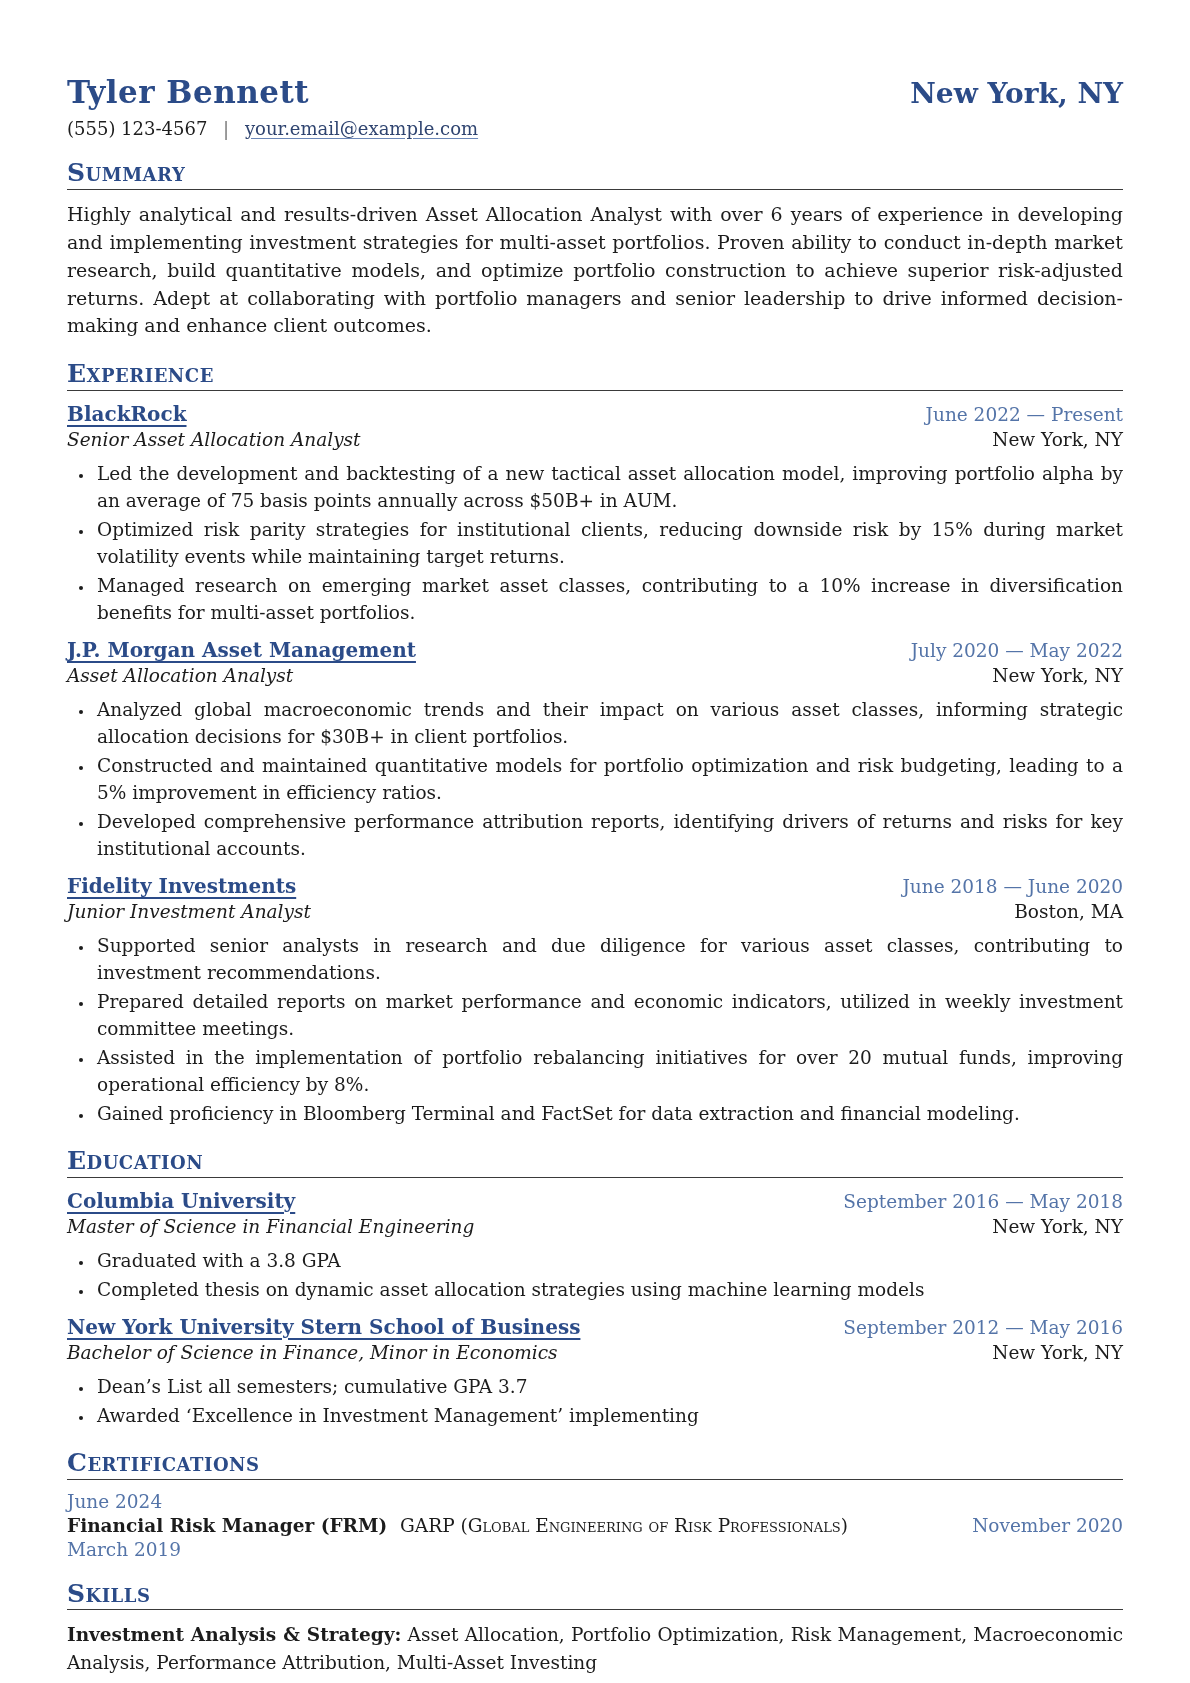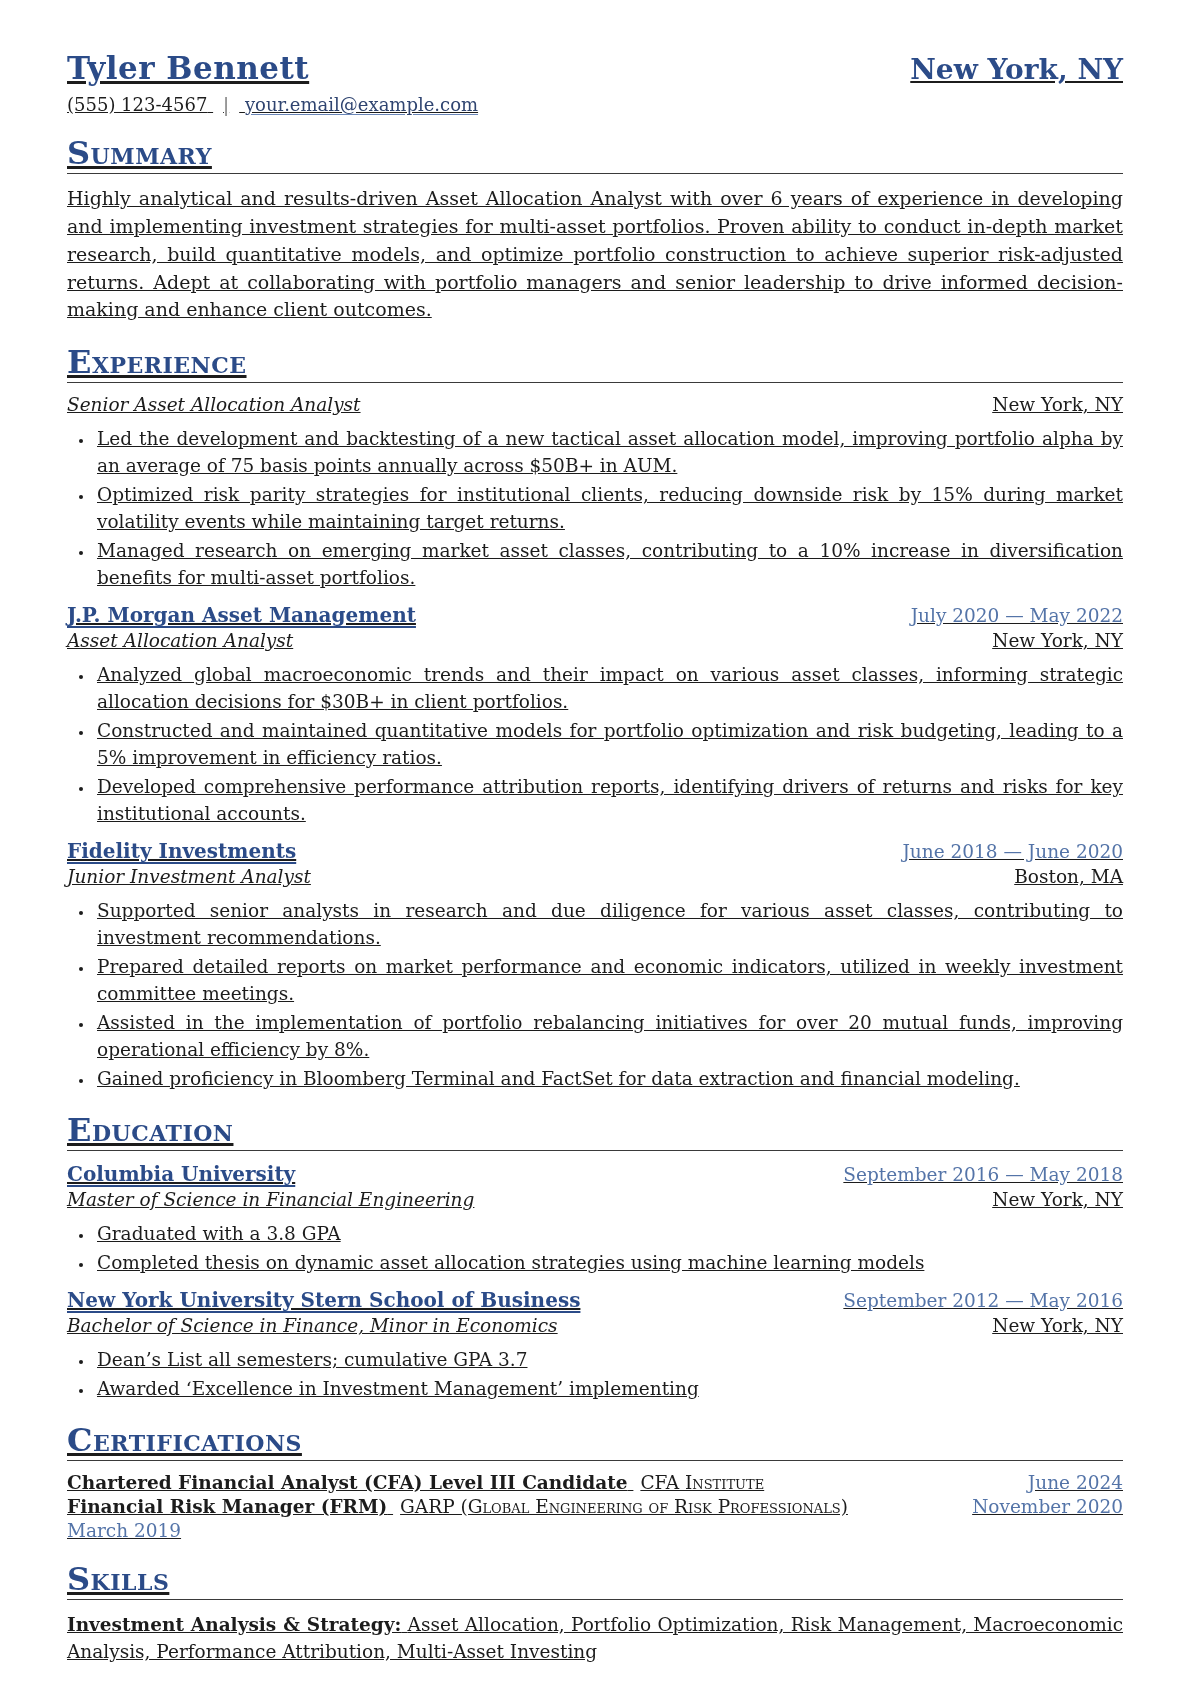--- a/index.html
+++ b/index.html
@@ -12,23 +12,22 @@
   html,body{background:#ffffff;}
   body{
     font-family:"DejaVu Serif","Liberation Serif",serif;
     color:var(--ink);
   }
   .page{
     width:1190px;
     height:1683px;
     margin:0 auto;
     background:#ffffff;
-    padding:50px 67px 40px 67px;
+    padding:74px 67px 40px 67px;
     overflow:hidden;
-    text-decoration:underline;
   }
   
   .header-row{
     display:flex;
     justify-content:space-between;
     align-items:baseline;
   }
   .name{
     font-size:31px;
     font-weight:bold;
@@ -48,21 +47,21 @@
   .contact-sep{color:#777;margin:0 10px;}
   .email-link{
     color:#2f4470;
     text-decoration:underline;
     text-decoration-color:#6b87b8;
     text-underline-offset:3px;
   }
   
   .section{margin-top:20px;}
   .section-title{
-    font-size:32px;
+    font-size:25px;
     font-weight:bold;
     font-variant:small-caps;
     color:var(--navy);
     letter-spacing:0.5px;
     border-bottom:1.8px solid var(--rule);
     padding-bottom:1px;
     line-height:1.15;
   }
   .section-body{margin-top:11px;}
   .para{
@@ -171,20 +170,24 @@
     <div class="section-body">
       <p class="para">Highly analytical and results-driven Asset Allocation Analyst with over 6 years of experience in developing and implementing investment strategies for multi-asset portfolios. Proven ability to conduct in-depth market research, build quantitative models, and optimize portfolio construction to achieve superior risk-adjusted returns. Adept at collaborating with portfolio managers and senior leadership to drive informed decision-making and enhance client outcomes.</p>
     </div>
   </div>
 
   <div class="section">
     <div class="section-title">Experience</div>
     <div class="section-body">
 
       <div class="entry">
+        <div class="entry-head">
+          <span class="company">BlackRock</span>
+          <span class="dates">June 2022 — Present</span>
+        </div>
         <div class="entry-sub">
           <span class="role">Senior Asset Allocation Analyst</span>
           <span class="entry-loc">New York, NY</span>
         </div>
         <ul class="bullets">
           <li>Led the development and backtesting of a new tactical asset allocation model, improving portfolio alpha by an average of 75 basis points annually across $50B+ in AUM.</li>
           <li>Optimized risk parity strategies for institutional clients, reducing downside risk by 15% during market volatility events while maintaining target returns.</li>
           <li>Managed research on emerging market asset classes, contributing to a 10% increase in diversification benefits for multi-asset portfolios.</li>
         </ul>
       </div>
@@ -259,24 +262,20 @@
         </ul>
       </div>
 
     </div>
   </div>
 
   <div class="section">
     <div class="section-title">Certifications</div>
     <div class="section-body">
       <div class="cert-row">
-        <div class="cert-left">
-          <span class="cert-name">Chartered Financial Analyst (CFA) Level III Candidate</span>
-          <span class="cert-org">CFA Institute</span>
-        </div>
         <span class="cert-date">June 2024</span>
       </div>
       <div class="cert-row">
         <div class="cert-left">
           <span class="cert-name">Financial Risk Manager (FRM)</span>
           <span class="cert-org">GARP (Global Engineering of Risk Professionals)</span>
         </div>
         <span class="cert-date">November 2020</span>
       </div>
       <div class="cert-row">

